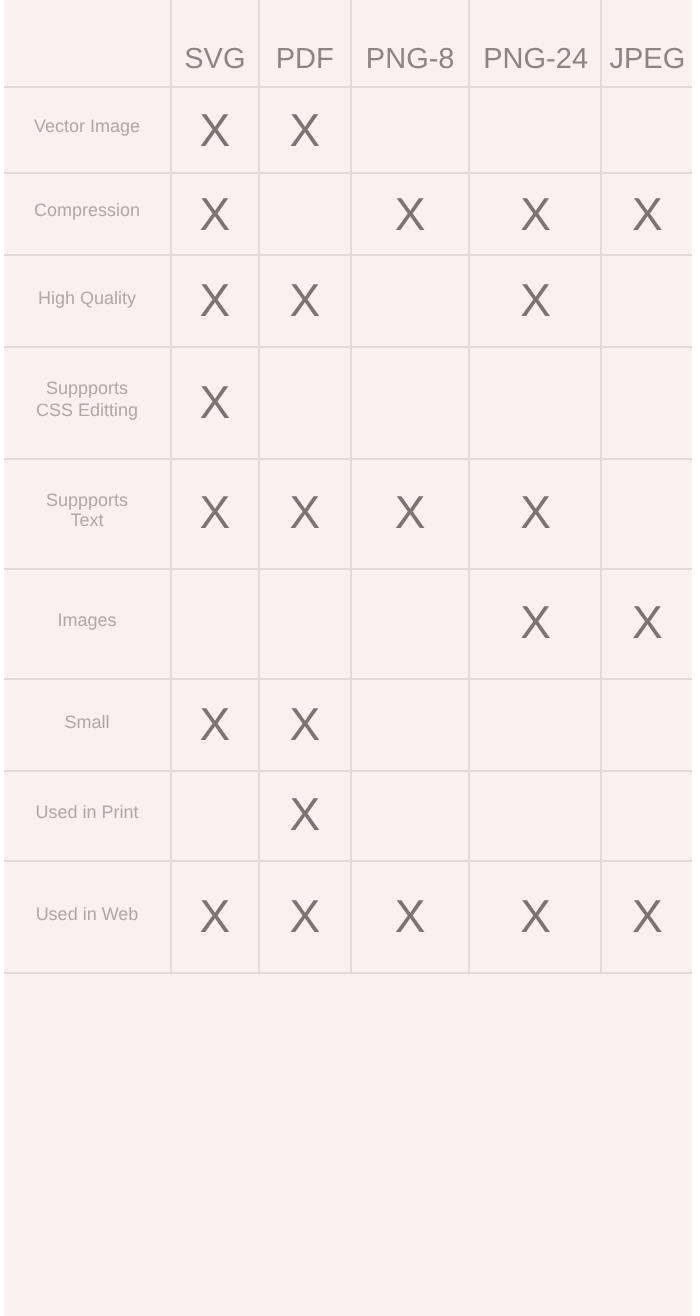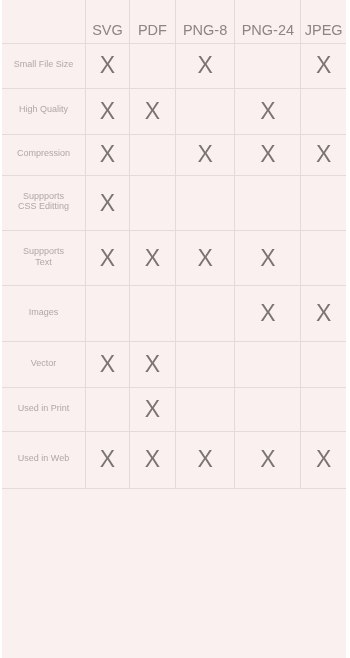--- a/index.html
+++ b/index.html
@@ -91,43 +91,43 @@
         <tr style="height:43.5px">
           <th class="corner"></th>
           <th class="fmt">SVG</th>
           <th class="fmt">PDF</th>
           <th class="fmt">PNG-8</th>
           <th class="fmt">PNG-24</th>
           <th class="fmt">JPEG</th>
         </tr>
       </thead>
       <tbody>
-        <tr style="height:44.6px">
-          <td class="rowlabel"><span class="lbl">Small File Size</span></td>
+        <tr style="height:43px">
+          <td class="rowlabel"><span class="lbl">Vector Image</span></td>
+          <td class="mark">X</td>
+          <td class="mark">X</td>
+          <td class="mark"></td>
+          <td class="mark"></td>
+          <td class="mark"></td>
+        </tr>
+        <tr style="height:41px">
+          <td class="rowlabel"><span class="lbl">Compression</span></td>
           <td class="mark">X</td>
           <td class="mark"></td>
           <td class="mark">X</td>
-          <td class="mark"></td>
+          <td class="mark">X</td>
           <td class="mark">X</td>
         </tr>
         <tr style="height:46.25px">
           <td class="rowlabel"><span class="lbl">High Quality</span></td>
           <td class="mark">X</td>
           <td class="mark">X</td>
           <td class="mark"></td>
           <td class="mark">X</td>
           <td class="mark"></td>
-        </tr>
-        <tr style="height:41px">
-          <td class="rowlabel"><span class="lbl">Compression</span></td>
-          <td class="mark">X</td>
-          <td class="mark"></td>
-          <td class="mark">X</td>
-          <td class="mark">X</td>
-          <td class="mark">X</td>
         </tr>
         <tr style="height:55.4px">
           <td class="rowlabel"><span class="lbl">Suppports
 CSS Editting</span></td>
           <td class="mark">X</td>
           <td class="mark"></td>
           <td class="mark"></td>
           <td class="mark"></td>
           <td class="mark"></td>
         </tr>
@@ -142,21 +142,21 @@
         </tr>
         <tr style="height:55.6px">
           <td class="rowlabel"><span class="lbl">Images</span></td>
           <td class="mark"></td>
           <td class="mark"></td>
           <td class="mark"></td>
           <td class="mark">X</td>
           <td class="mark">X</td>
         </tr>
         <tr style="height:46.1px">
-          <td class="rowlabel"><span class="lbl">Vector</span></td>
+          <td class="rowlabel"><span class="lbl">Small</span></td>
           <td class="mark">X</td>
           <td class="mark">X</td>
           <td class="mark"></td>
           <td class="mark"></td>
           <td class="mark"></td>
         </tr>
         <tr style="height:44.3px">
           <td class="rowlabel"><span class="lbl">Used in Print</span></td>
           <td class="mark"></td>
           <td class="mark">X</td>

